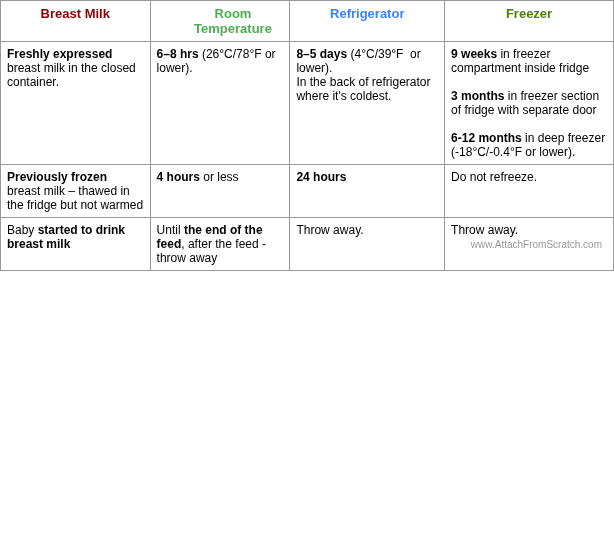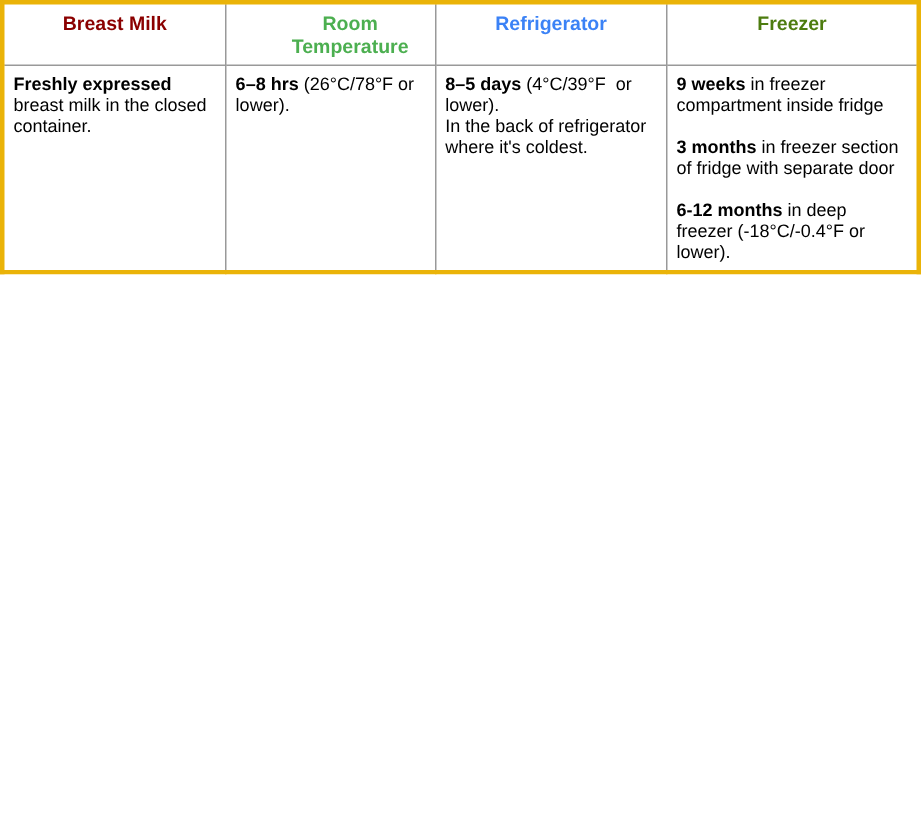--- a/index.html
+++ b/index.html
@@ -5,21 +5,21 @@
     * { box-sizing: border-box; margin: 0; padding: 0; }
     body {
       font-family: Arial, sans-serif;
       font-size: 12px;
       background: #fff;
       width: 614px;
     }
     table {
       width: 614px;
       border-collapse: collapse;
-      border: 3px solid #eab308;
+      border: 1px solid #eab308;
     }
     th, td {
       border: 1px solid #999;
       padding: 5px 6px;
       vertical-align: top;
     }
     th {
       text-align: center;
       font-weight: bold;
     }
@@ -80,16 +80,46 @@
         <span class="bold">8–5 days</span> (4°C/39°F&nbsp; or lower).<br>
         In the back of refrigerator where it's coldest.
       </td>
       <td class="col-freezer">
         <span class="bold">9 weeks</span> in freezer compartment inside fridge<br><br>
         <span class="bold">3 months</span> in freezer section of fridge with separate door<br><br>
         <span class="bold">6-12 months</span> in deep freezer (-18°C/-0.4°F or lower).
       </td>
     </tr>
 
+    <tr>
+      <td class="col-milk">
+        <span class="bold">Previously frozen</span>
+        <span> breast milk – thawed in the fridge but not warmed</span>
+      </td>
+      <td class="col-room">
+        <span class="bold">4 hours</span> or less
+      </td>
+      <td class="col-fridge">
+        <span class="bold">24 hours</span>
+      </td>
+      <td class="col-freezer">
+        Do not refreeze.
+      </td>
+    </tr>
 
 
+    <tr>
+      <td class="col-milk">
+        Baby <span class="bold">started to drink breast milk</span>
+      </td>
+      <td class="col-room">
+        Until <span class="bold">the end of the feed</span>, after the feed - throw away
+      </td>
+      <td class="col-fridge">
+        Throw away.
+      </td>
+      <td class="col-freezer">
+        Throw away.
+        <div class="watermark">www.AttachFromScratch.com</div>
+      </td>
+    </tr>
   </tbody>
 </table>
 
 </body></html>

